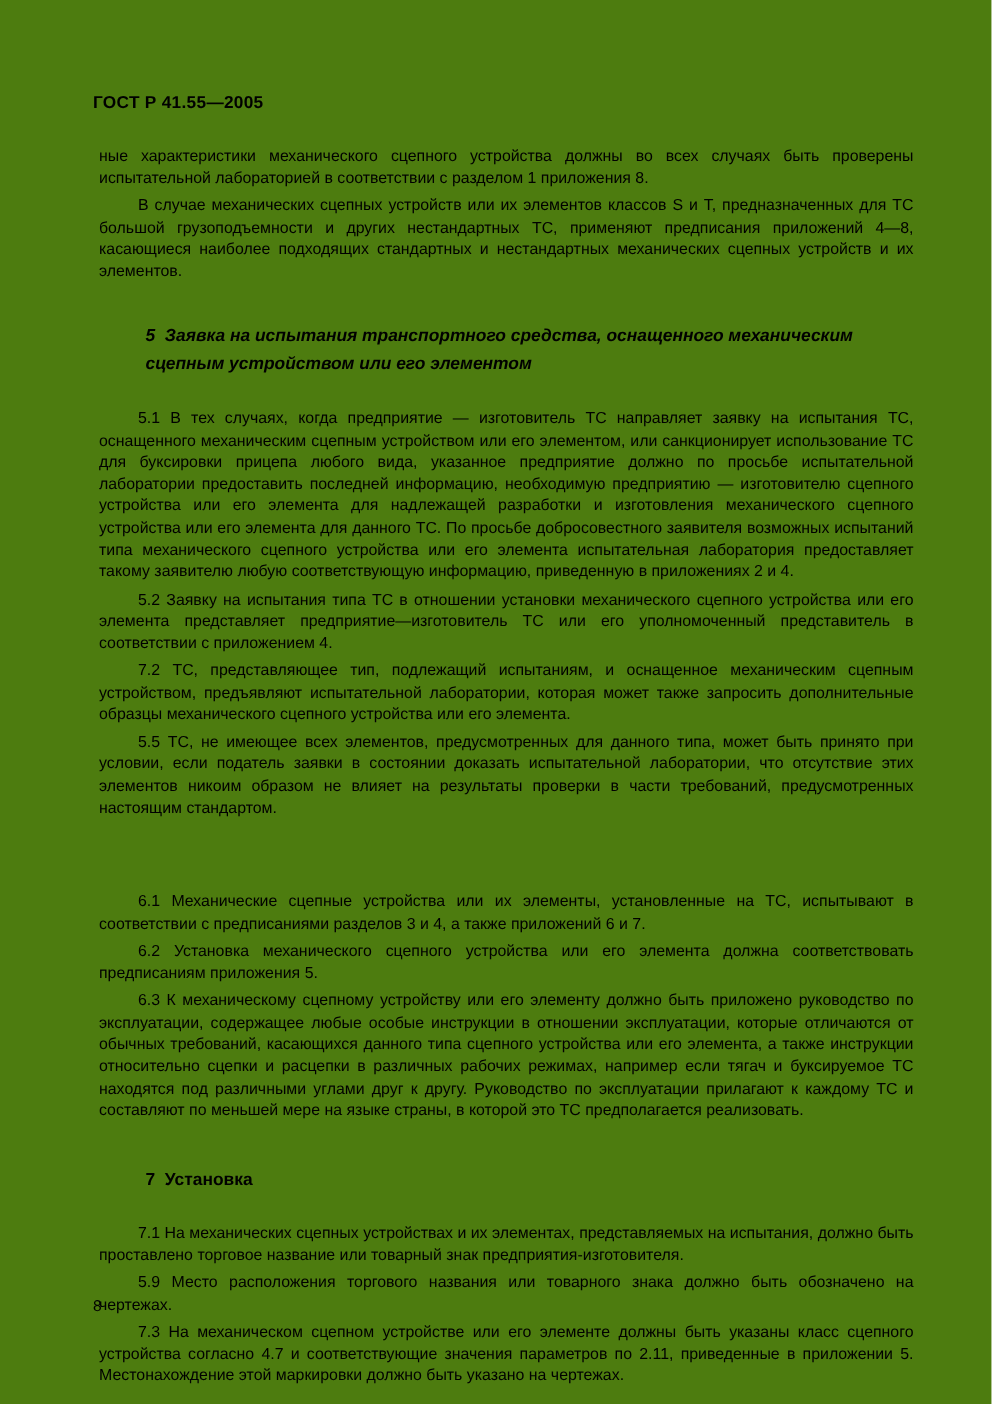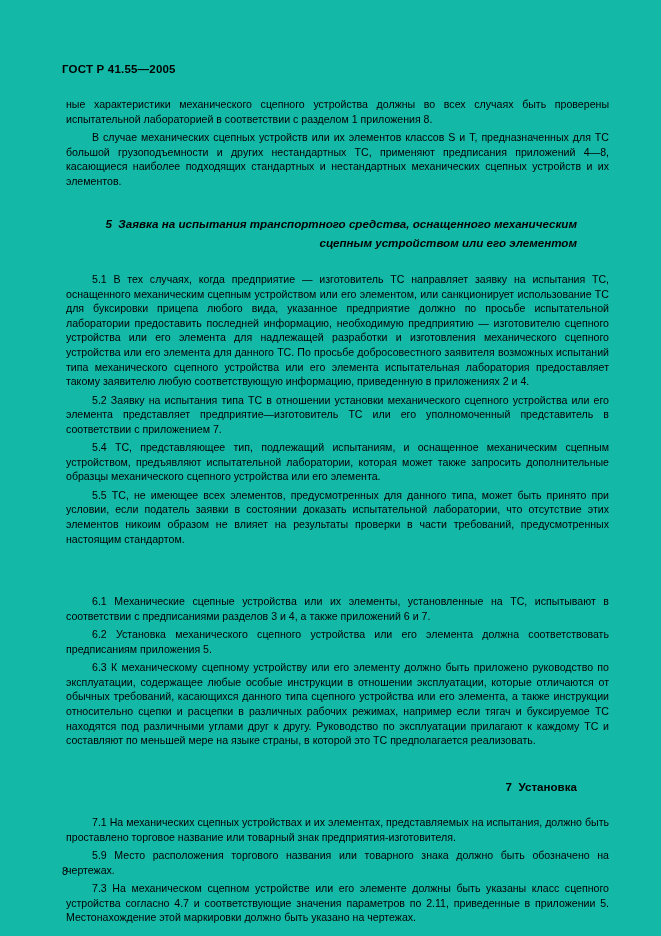--- a/index.html
+++ b/index.html
@@ -4,21 +4,21 @@
 <style>
   html, body {
     margin: 0;
     padding: 0;
     background: #ffffff;
   }
   .page {
     position: relative;
     width: 661px;
     height: 936px;
-    background: #14b8a6;
+    background: #4d7c0f;
     font-family: "Liberation Sans", sans-serif;
     color: #000000;
     overflow: hidden;
   }
   .header {
     position: absolute;
     left: 62px;
     top: 63px;
     font-size: 11.5px;
     font-weight: bold;
@@ -41,21 +41,21 @@
   }
   p.body.indent {
     text-indent: 26px;
   }
   h2.sect {
     margin: 0;
     width: 480px;
     font-size: 11.6px;
     line-height: 18.5px;
     font-weight: bold;
-    text-align: right;
+    text-align: left;
   }
   h2.sect.ital {
     font-style: italic;
   }
   .sect-wrap {
     padding-left: 35px;
   }
   .gap-sec5 { height: 23px; }
   .gap-after-h5 { height: 16px; }
   .gap-sec6 { height: 24px; }
@@ -83,22 +83,22 @@
     <p class="body">ные характеристики механического сцепного устройства должны во всех случаях быть проверены испытательной лабораторией в соответствии с разделом 1 приложения 8.</p>
     <p class="body indent">В случае механических сцепных устройств или их элементов классов S и Т, предназначенных для ТС большой грузоподъемности и других нестандартных ТС, применяют предписания приложений 4—8, касающиеся наиболее подходящих стандартных и нестандартных механических сцепных устройств и их элементов.</p>
 
     <div class="gap-sec5"></div>
     <div class="sect-wrap">
       <h2 class="sect ital"><span>5</span>&nbsp; <span>Заявка на испытания транспортного средства, оснащенного механическим сцепным устройством или его элементом</span></h2>
     </div>
     <div class="gap-after-h5"></div>
 
     <p class="body indent">5.1  В тех случаях, когда предприятие — изготовитель ТС направляет заявку на испытания ТС, оснащенного механическим сцепным устройством или его элементом, или санкционирует использование ТС для буксировки прицепа любого вида, указанное предприятие должно по просьбе испытательной лаборатории предоставить последней информацию, необходимую предприятию — изготовителю сцепного устройства или его элемента для надлежащей разработки и изготовления механического сцепного устройства или его элемента для данного ТС. По просьбе добросовестного заявителя возможных испытаний типа механического сцепного устройства или его элемента испытательная лаборатория предоставляет такому заявителю любую соответствующую информацию, приведенную в приложениях 2 и 4.</p>
-    <p class="body indent">5.2  Заявку на испытания типа ТС в отношении установки механического сцепного устройства или его элемента представляет предприятие—изготовитель ТС или его уполномоченный представитель в соответствии с приложением 7.</p>
-    <p class="body indent">5.4  ТС, представляющее тип, подлежащий испытаниям, и оснащенное механическим сцепным устройством, предъявляют испытательной лаборатории, которая может также запросить дополнительные образцы механического сцепного устройства или его элемента.</p>
+    <p class="body indent">5.2  Заявку на испытания типа ТС в отношении установки механического сцепного устройства или его элемента представляет предприятие—изготовитель ТС или его уполномоченный представитель в соответствии с приложением 4.</p>
+    <p class="body indent">7.2  ТС, представляющее тип, подлежащий испытаниям, и оснащенное механическим сцепным устройством, предъявляют испытательной лаборатории, которая может также запросить дополнительные образцы механического сцепного устройства или его элемента.</p>
     <p class="body indent">5.5  ТС, не имеющее всех элементов, предусмотренных для данного типа, может быть принято при условии, если податель заявки в состоянии доказать испытательной лаборатории, что отсутствие этих элементов никоим образом не влияет на результаты проверки в части требований, предусмотренных настоящим стандартом.</p>
 
     <div class="gap-sec6"></div>
     <div class="gap-after-h6"></div>
 
     <p class="body indent">6.1  Механические сцепные устройства или их элементы, установленные на ТС, испытывают в соответствии с предписаниями разделов 3 и 4, а также приложений 6 и 7.</p>
     <p class="body indent">6.2  Установка механического сцепного устройства или его элемента должна соответствовать предписаниям приложения 5.</p>
     <p class="body indent">6.3  К механическому сцепному устройству или его элементу должно быть приложено руководство по эксплуатации, содержащее любые особые инструкции в отношении эксплуатации, которые отличаются от обычных требований, касающихся данного типа сцепного устройства или его элемента, а также инструкции относительно сцепки и расцепки в различных рабочих режимах, например если тягач и буксируемое ТС находятся под различными углами друг к другу. Руководство по эксплуатации прилагают к каждому ТС и составляют по меньшей мере на языке страны, в которой это ТС предполагается реализовать.</p>
 
     <div class="gap-sec7"></div>

